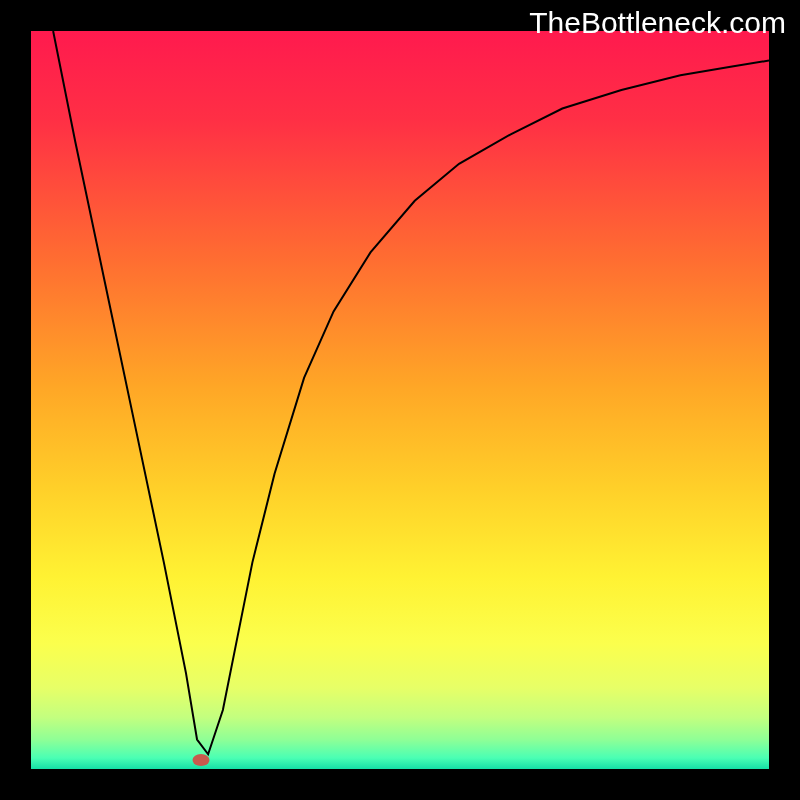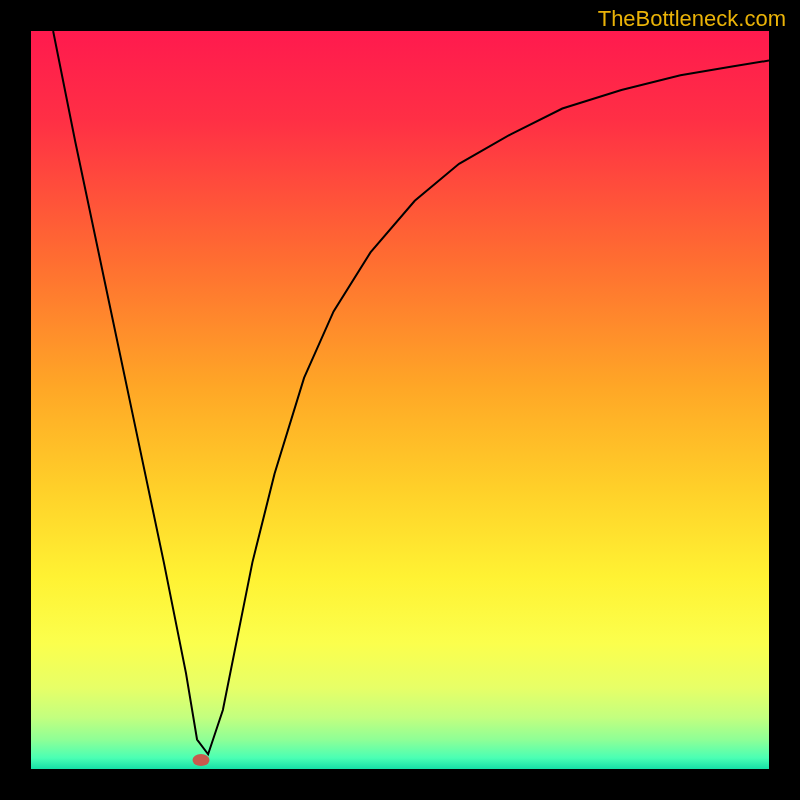--- a/index.html
+++ b/index.html
@@ -14,22 +14,22 @@
   .frame {
     position: relative;
     width: 800px;
     height: 800px;
     background: #000;
   }
   .watermark {
     position: absolute;
     top: 6px;
     right: 14px;
-    color: #eab308;
-    font-size: 22px;
+    color: #ffffff;
+    font-size: 30px;
     font-weight: 400;
     user-select: none;
     z-index: 5;
   }
   .plot {
     position: absolute;
     left: 31px;
     top: 31px;
     width: 738px;
     height: 738px;

